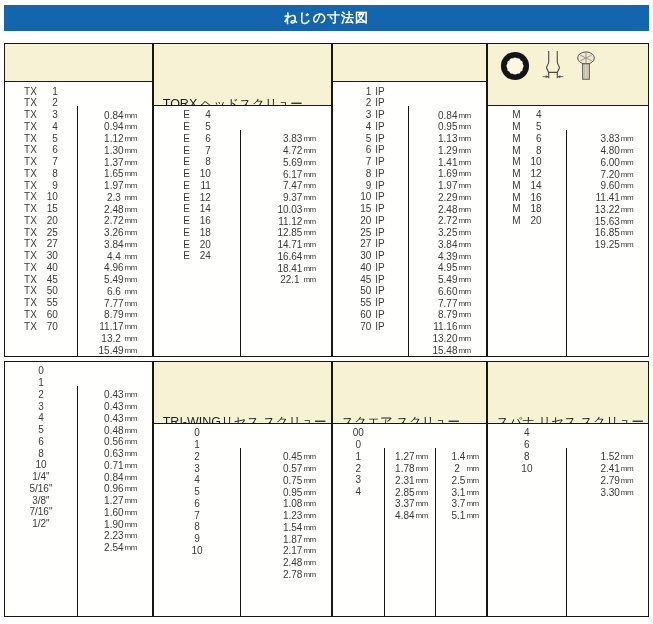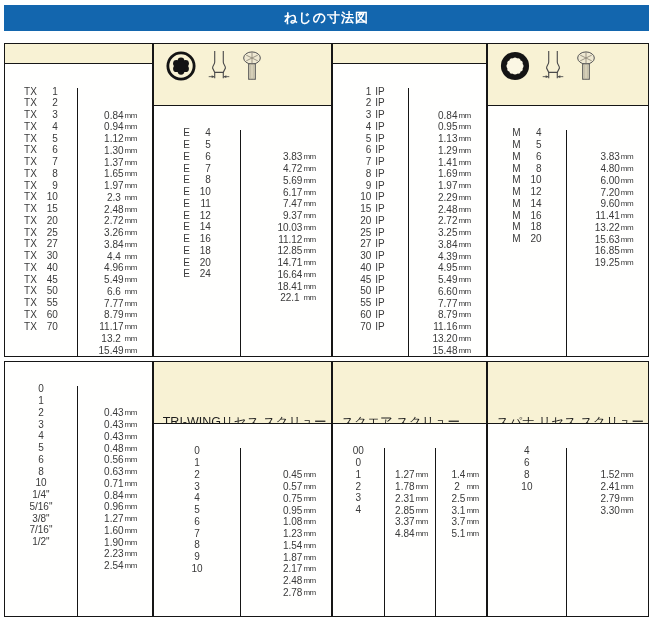--- a/index.html
+++ b/index.html
@@ -11,21 +11,21 @@
     grid-template-rows:314px 256px;row-gap:4px;column-gap:0;}
   .panel{border:1.5px solid #161616;box-sizing:border-box;background:#ffffff;display:flex;flex-direction:column;}
   .header{height:62px;box-sizing:border-box;background:#f8f2d4;border-bottom:1.5px solid #161616;
     padding:4px 4px 0 9px;overflow:hidden;}
   .ptitle{font-size:12.5px;color:#1c1c1c;white-space:nowrap;margin-top:48px;}
   .icons{display:flex;align-items:center;gap:11px;margin-top:2px;padding-left:3px;}
   .recess{width:30px;height:30px;flex:0 0 auto;}
   .side{width:24px;height:31px;flex:0 0 auto;}
   .screw{width:20px;height:31px;flex:0 0 auto;}
   .data{flex:1;display:flex;background:#fffffe;padding-top:0;}
-  .col{box-sizing:border-box;padding-top:21px;}
+  .col{box-sizing:border-box;padding-top:3px;}
   .label-col{width:49%;}
   .val-col{width:51%;border-left:1.5px solid #161616;margin-top:24px;}
   .plain3 .label-col{width:33.5%;}
   .plain3 .val-col{width:33.25%;}
   .cell{display:flex;align-items:center;justify-content:center;height:11.75px;
     font-size:10px;color:#3a3a3a;}
   .cell.val{justify-content:flex-end;padding-right:15px;}
   .plain3 .cell.val{padding-right:7px;}
   .lp{margin-right:5px;}
   .ln{display:inline-block;width:16px;text-align:right;}
@@ -258,20 +258,21 @@
           <div class="cell val">
             <span class="num">15.49</span>
             <span class="unit">mm</span>
           </div>
         </div>
       </div>
   </div>
 
   <div class="panel">
     <div class="header">
+      <div class="ptitle">TORX ヘッドスクリュー</div>
       <div class="icons">
         <svg class="recess" viewBox="0 0 32 32">
           <circle cx="16" cy="16" r="14" fill="#f8f2d4" stroke="#141414" stroke-width="3"></circle>
           <g fill="#141414">
             <circle cx="16" cy="10.4" r="3.6"></circle>
               <circle cx="20.85" cy="13.2" r="3.6"></circle>
             <circle cx="20.85" cy="18.8" r="3.6"></circle>
               <circle cx="16" cy="21.6" r="3.6"></circle>
             <circle cx="11.15" cy="18.8" r="3.6"></circle>
               <circle cx="11.15" cy="13.2" r="3.6"></circle>

